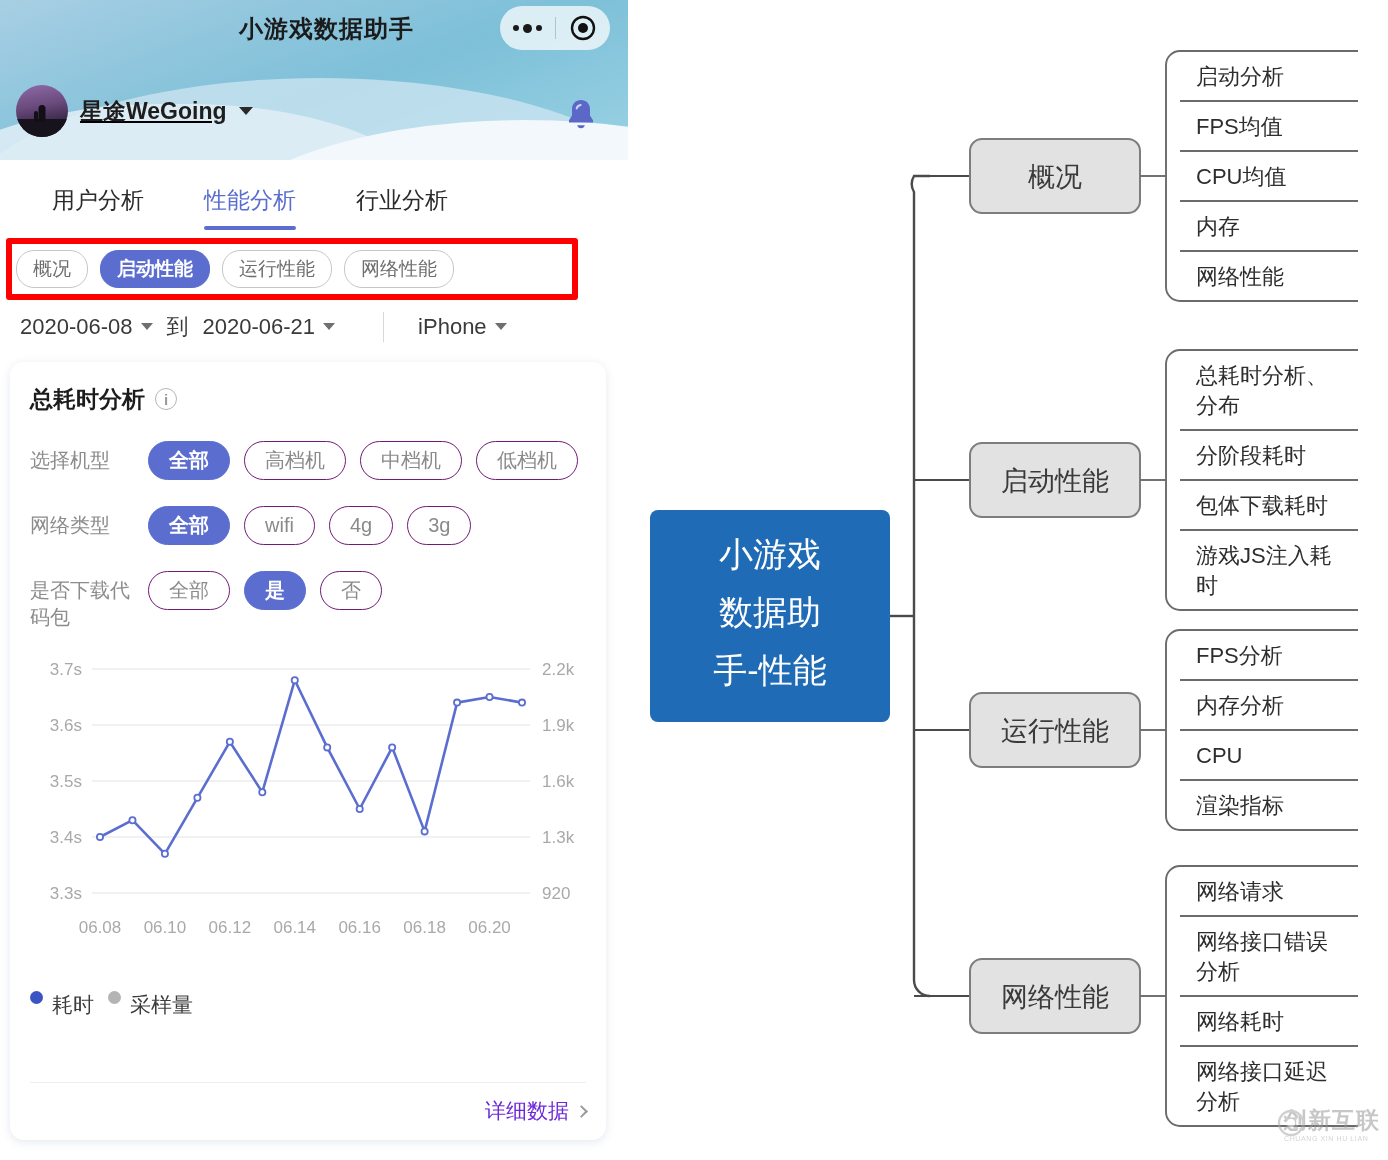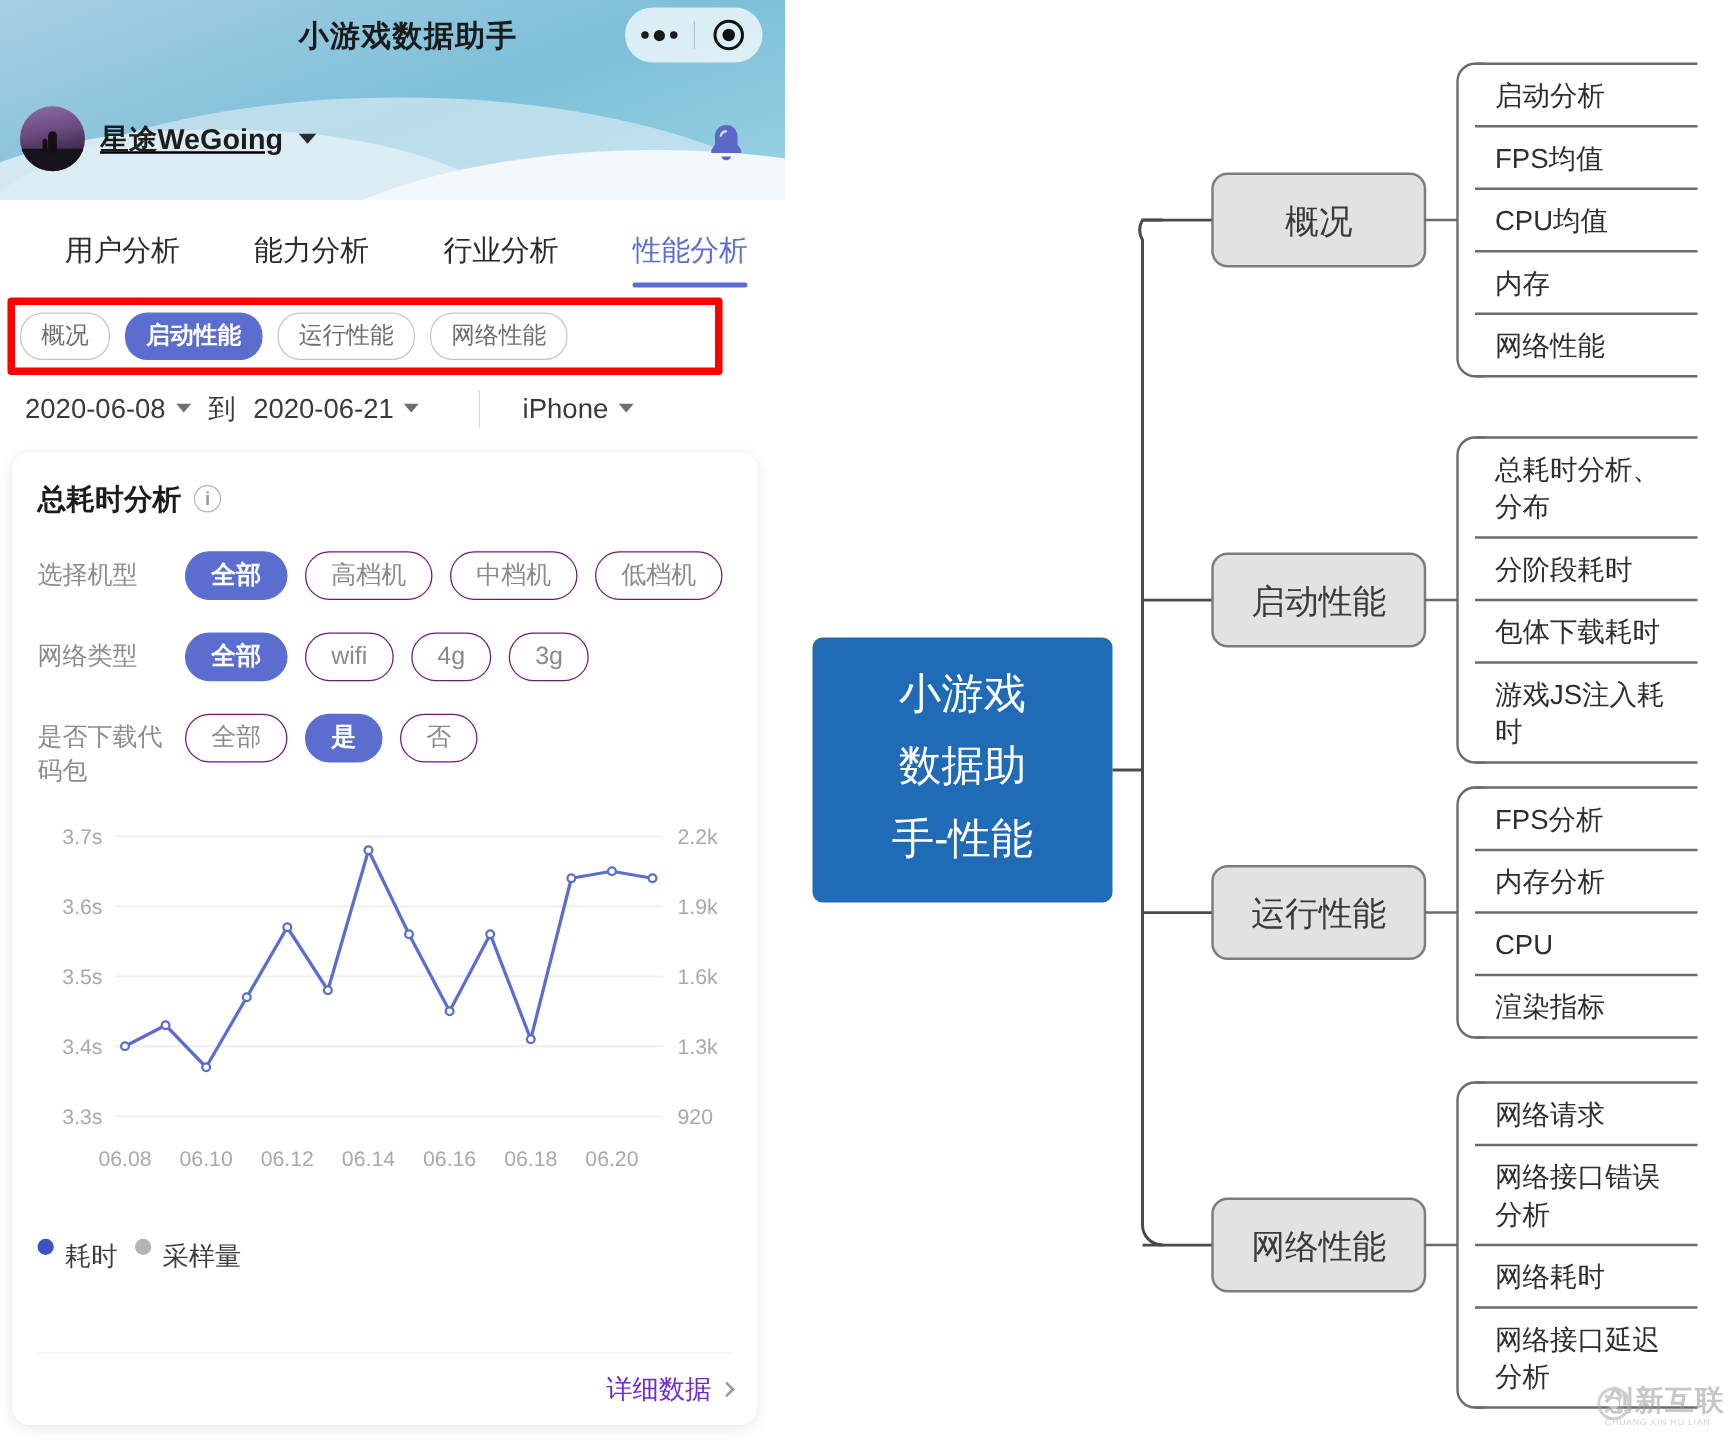--- a/index.html
+++ b/index.html
@@ -177,23 +177,22 @@
         <svg width="34" height="36" viewBox="0 0 34 36" aria-hidden="true">
           <path d="M17 3c-5.2 0-9 3.9-9 9.2v6.4l-3 4.6v2.2h24v-2.2l-3-4.6v-6.4C26 6.9 22.2 3 17 3z" fill="#5b68c8"></path>
           <path d="M13.2 28.2a3.9 3.9 0 007.6 0z" fill="#5b68c8"></path>
           <path d="M12.6 11.6a5 5 0 014.1-3.6" fill="none" stroke="#cfd6f2" stroke-width="1.9" stroke-linecap="round"></path>
         </svg>
       </span>
     </div>
 
     <div class="tabs">
       <div class="tab">用户分析</div>
-      <div class="tab">能力分析</div>
+      <div class="tab sel">性能分析</div>
       <div class="tab">行业分析</div>
-      <div class="tab sel">性能分析</div>
     </div>
 
     <div class="chiprow-wrap">
       <div class="hl"></div>
       <div class="chiprow">
         <div class="chip">概况</div>
         <div class="chip sel">启动性能</div>
         <div class="chip">运行性能</div>
         <div class="chip">网络性能</div>
       </div>

